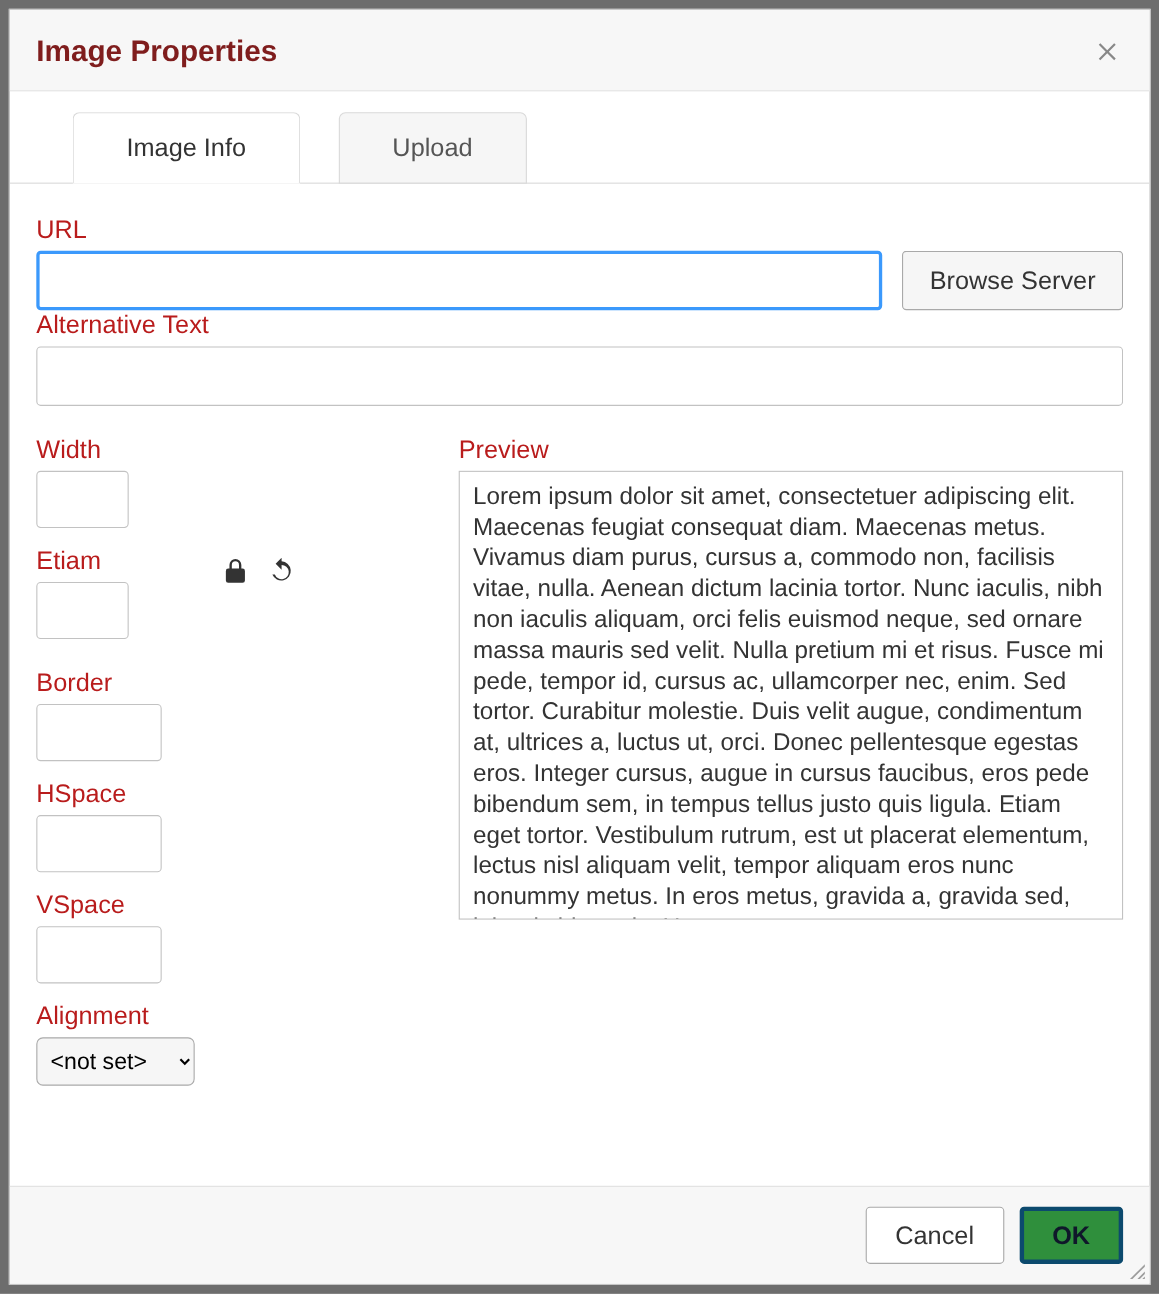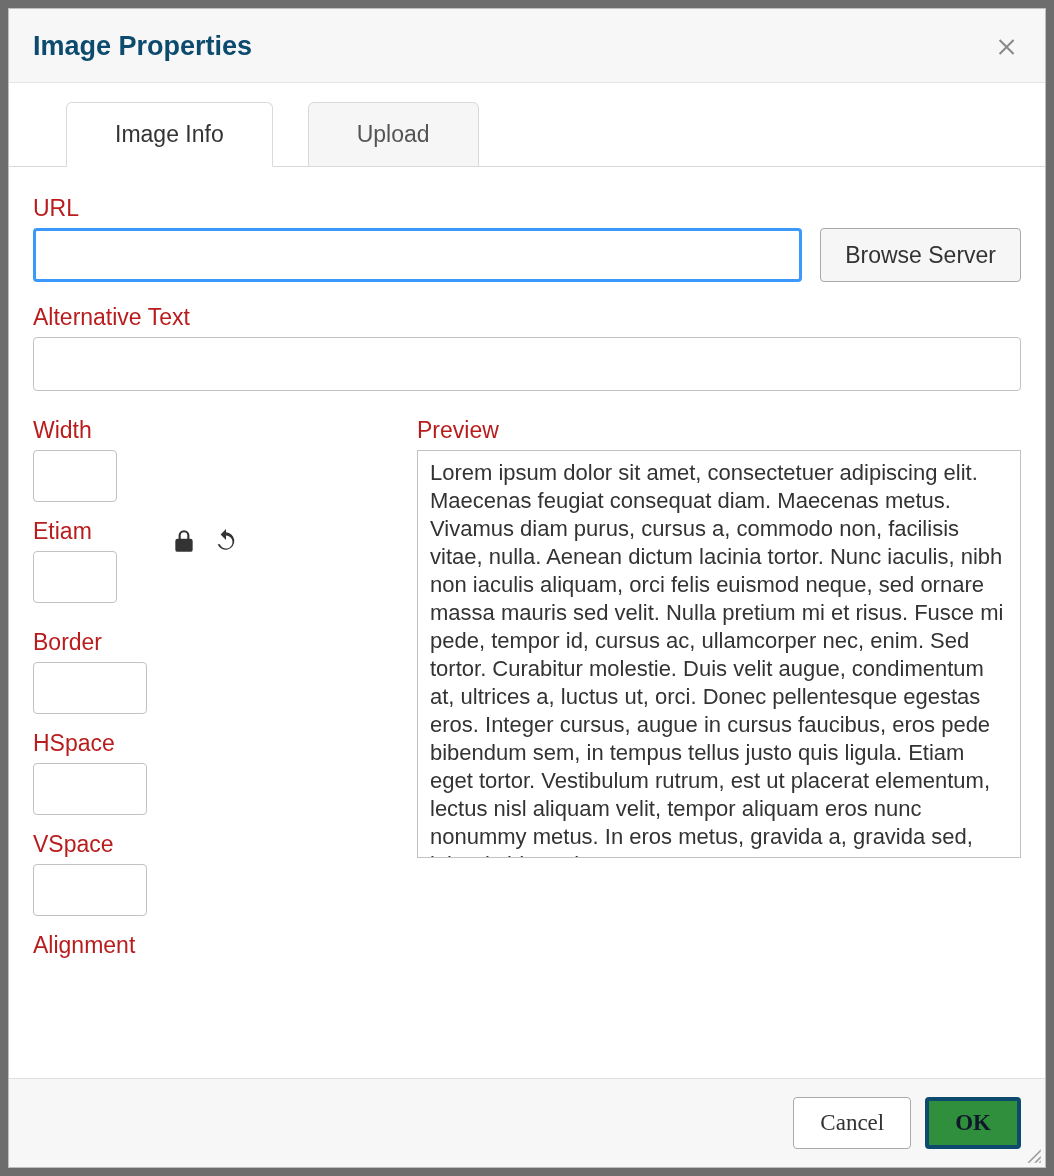--- a/index.html
+++ b/index.html
@@ -23,21 +23,21 @@
     padding: 22px 24px 20px 24px;
     background: #f7f7f7;
     border-bottom: 1px solid #e4e4e4;
     display: flex;
     align-items: center;
     justify-content: space-between;
   }
   .dialog-title {
     font-size: 27px;
     font-weight: bold;
-    color: #0c4a6e;
+    color: #7f1d1d;
   }
   .close-btn {
     width: 28px; height: 28px;
     color: #888;
     cursor: pointer;
     display: flex; align-items: center; justify-content: center;
   }
   .close-btn svg { width: 24px; height: 24px; }
 
   .dialog-body {
@@ -83,21 +83,20 @@
 
   .field-label {
     font-size: 23px;
     color: #b91c1c;
     margin-bottom: 6px;
   }
   .url-row {
     display: flex;
     gap: 18px;
     align-items: stretch;
-    margin-bottom: 22px;
   }
   .url-input {
     flex: 1;
     height: 54px;
     border: 3px solid #3b99fc;
     border-radius: 4px;
     padding: 6px 10px;
     font-size: 22px;
     outline: none;
   }
@@ -198,21 +197,20 @@
     justify-content: flex-end;
     gap: 14px;
     position: relative;
   }
   .btn {
     height: 52px;
     padding: 0 26px;
     font-size: 23px;
     border-radius: 4px;
     cursor: pointer;
-    font-family: Liberation Serif, serif;
   }
   .btn-cancel {
     background: #fff;
     border: 1px solid #a9a9a9;
     color: #333;
   }
   .btn-ok {
     background: #2f8f3c;
     border: 4px solid #0c4a6e;
     color: #0f172a;
@@ -277,20 +275,23 @@
             <div class="field-label">Border</div>
             <input class="med-input" type="text" value="" style="">
 
             <div class="field-label">HSpace</div>
             <input class="med-input" type="text" value="" style="">
 
             <div class="field-label">VSpace</div>
             <input class="med-input" type="text" value="" style="">
 
             <div class="field-label">Alignment</div>
+            <select class="align-select">
+              <option>&lt;not set&gt;</option>
+            </select>
           </div>
 
           <div class="lock-reset">
             <div class="icon-btn">
               <svg viewBox="0 0 24 24">
                   <path fill="currentColor" d="M12 2a5 5 0 0 0-5 5v3H6a2 2 0 0 0-2 2v8a2 2 0 0 0 2 2h12a2 2 0 0 0 2-2v-8a2 2 0 0 0-2-2h-1V7a5 5 0 0 0-5-5zm0 2a3 3 0 0 1 3 3v3H9V7a3 3 0 0 1 3-3z"></path>
                 </svg>
             </div>
             <div class="icon-btn">
               <svg viewBox="0 0 24 24">

